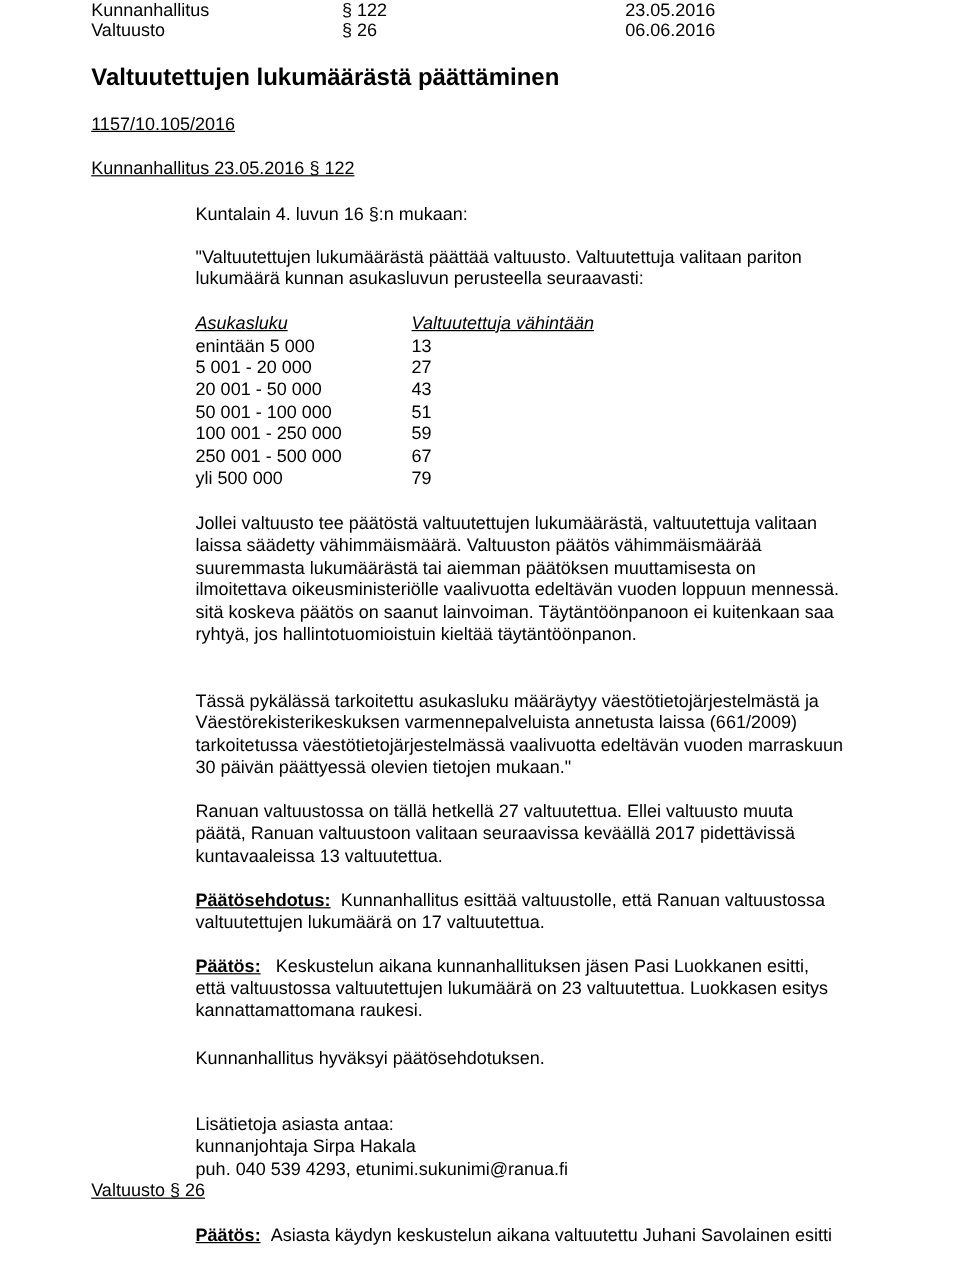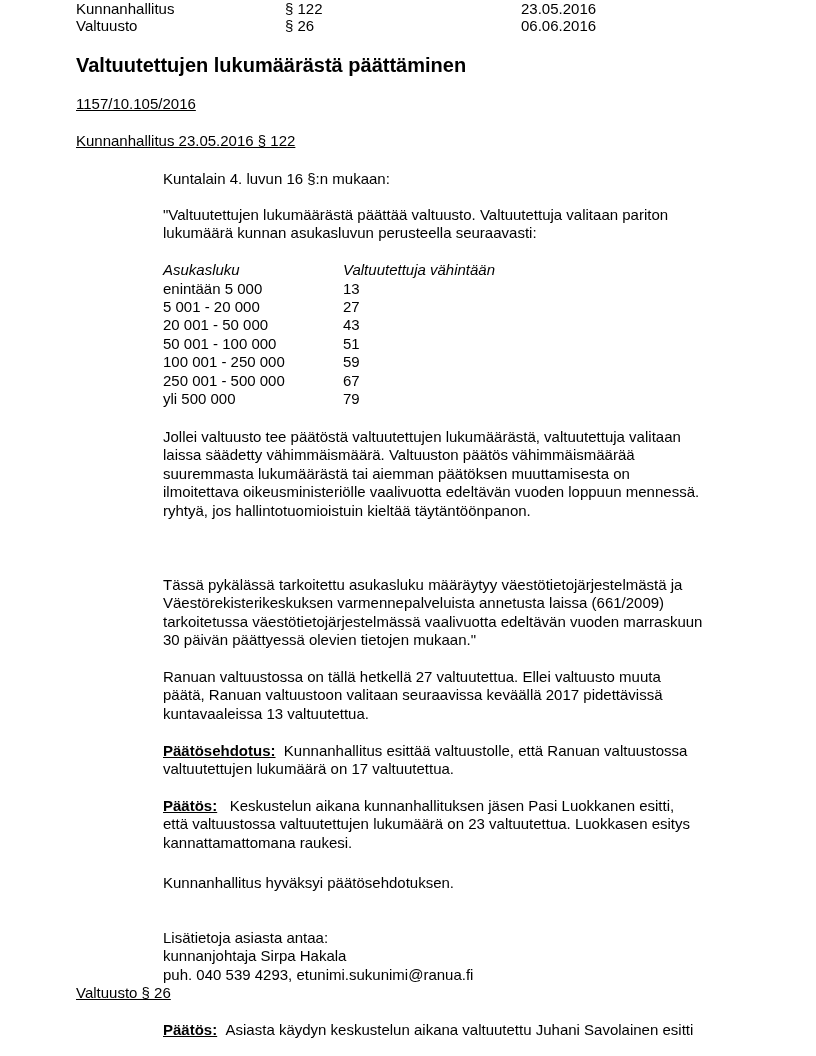--- a/index.html
+++ b/index.html
@@ -23,21 +23,21 @@
     .hdr-date { left: 521px; }
     .title {
       left: 76px; top: 54px;
       font-weight: bold;
       font-size: 20px;
       line-height: 22px;
     }
     .left { left: 76px; text-decoration: underline; }
     .ind { left: 163px; text-align: right; }
     .col2 { left: 343px; }
-    .italic { font-style: italic; }
+    .italic { font-style: italic; text-decoration: underline; }
     .block {
       position: absolute;
       left: 163px;
       width: 590px;
       white-space: normal;
     }
     .line { display: block; white-space: nowrap; height: 18.4px; }
     .bold-u { font-weight: bold; text-decoration: underline; }
   </style>
 </head>
@@ -89,20 +89,21 @@
 
   <span class="abs ind" style="top:390px">yli 500 000</span>
   <span class="abs col2" style="top:390px">79</span>
 </div>
 
 <div class="block" style="top:428px">
   <span class="line">Jollei valtuusto tee päätöstä valtuutettujen lukumäärästä, valtuutettuja valitaan</span>
   <span class="line">laissa säädetty vähimmäismäärä. Valtuuston päätös vähimmäismäärää</span>
   <span class="line">suuremmasta lukumäärästä tai aiemman päätöksen muuttamisesta on</span>
   <span class="line">ilmoitettava oikeusministeriölle vaalivuotta edeltävän vuoden loppuun mennessä.</span>
+  <span class="line">sitä koskeva päätös on saanut lainvoiman. Täytäntöönpanoon ei kuitenkaan saa</span>
   <span class="line">ryhtyä, jos hallintotuomioistuin kieltää täytäntöönpanon.</span>
 </div>
 
 <div class="block" style="top:576px">
   <span class="line">Tässä pykälässä tarkoitettu asukasluku määräytyy väestötietojärjestelmästä ja</span>
   <span class="line">Väestörekisterikeskuksen varmennepalveluista annetusta laissa (661/2009)</span>
   <span class="line">tarkoitetussa väestötietojärjestelmässä vaalivuotta edeltävän vuoden marraskuun</span>
   <span class="line">30 päivän päättyessä olevien tietojen mukaan."</span>
 </div>
 

